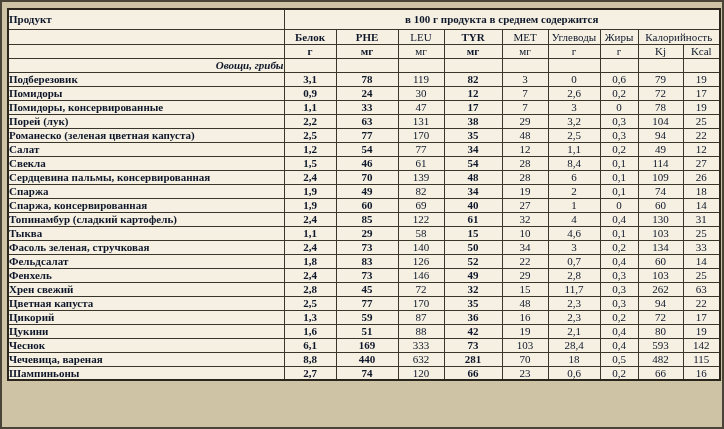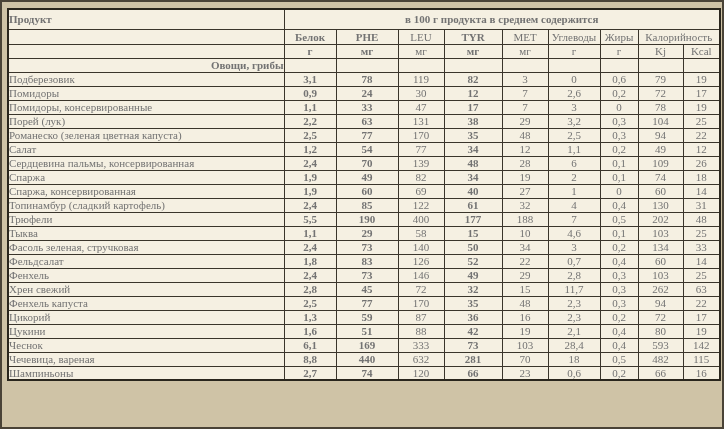--- a/index.html
+++ b/index.html
@@ -15,21 +15,21 @@
     background: #cfc3a6;
     padding: 6px 5px;
     overflow: hidden;
   }
   table.nutri {
     width: 712px;
     border-collapse: collapse;
     table-layout: fixed;
     border: 2px solid #2a261d;
     background: #f5f0e2;
-    color: #737373;
+    color: #0f172a;
   }
   table.nutri th, table.nutri td {
     border: 1px solid #3a352b;
     font-size: 11px;
     line-height: 12px;
     padding: 0;
     overflow: hidden;
     white-space: nowrap;
     vertical-align: middle;
   }
@@ -43,30 +43,31 @@
     padding-left: 9px;
     font-weight: bold;
     font-size: 11.5px;
   }
   th.group-h { font-weight: bold; font-size: 11.5px; margin-left: 41px; }
   th.b, td.b { font-weight: bold; }
   
   tr.section-row { height: 14px; }
   td.section {
     font-weight: bold;
+    font-style: italic;
     text-align: right;
     padding-right: 8px;
     margin-left: 32px;
   }
   
   tbody tr { height: 14px; }
   td.pname {
     text-align: left;
     padding-left: 6px;
-    font-weight: normal;
+    font-weight: bold;
   }
   td.num { text-align: center; }
 </style>
 </head>
 <body>
 
 <div class="frame">
   <table class="nutri">
     <colgroup>
       <col style="width:276px">
@@ -188,20 +189,32 @@
           <td class="num b">54</td>
           <td class="num">77</td>
           <td class="num b">34</td>
           <td class="num">12</td>
           <td class="num">1,1</td>
           <td class="num">0,2</td>
           <td class="num">49</td>
           <td class="num">12</td>
         </tr>
         <tr>
+          <td class="pname">Свекла</td>
+          <td class="num b">1,5</td>
+          <td class="num b">46</td>
+          <td class="num">61</td>
+          <td class="num b">54</td>
+          <td class="num">28</td>
+          <td class="num">8,4</td>
+          <td class="num">0,1</td>
+          <td class="num">114</td>
+          <td class="num">27</td>
+        </tr>
+        <tr>
           <td class="pname">Сердцевина пальмы, консервированная</td>
           <td class="num b">2,4</td>
           <td class="num b">70</td>
           <td class="num">139</td>
           <td class="num b">48</td>
           <td class="num">28</td>
           <td class="num">6</td>
           <td class="num">0,1</td>
           <td class="num">109</td>
           <td class="num">26</td>
@@ -236,32 +249,20 @@
           <td class="num b">85</td>
           <td class="num">122</td>
           <td class="num b">61</td>
           <td class="num">32</td>
           <td class="num">4</td>
           <td class="num">0,4</td>
           <td class="num">130</td>
           <td class="num">31</td>
         </tr>
         <tr>
-          <td class="pname">Трюфели</td>
-          <td class="num b">5,5</td>
-          <td class="num b">190</td>
-          <td class="num">400</td>
-          <td class="num b">177</td>
-          <td class="num">188</td>
-          <td class="num">7</td>
-          <td class="num">0,5</td>
-          <td class="num">202</td>
-          <td class="num">48</td>
-        </tr>
-        <tr>
           <td class="pname">Тыква</td>
           <td class="num b">1,1</td>
           <td class="num b">29</td>
           <td class="num">58</td>
           <td class="num b">15</td>
           <td class="num">10</td>
           <td class="num">4,6</td>
           <td class="num">0,1</td>
           <td class="num">103</td>
           <td class="num">25</td>
@@ -308,21 +309,21 @@
           <td class="num b">45</td>
           <td class="num">72</td>
           <td class="num b">32</td>
           <td class="num">15</td>
           <td class="num">11,7</td>
           <td class="num">0,3</td>
           <td class="num">262</td>
           <td class="num">63</td>
         </tr>
         <tr>
-          <td class="pname">Фенхель капуста</td>
+          <td class="pname">Цветная капуста</td>
           <td class="num b">2,5</td>
           <td class="num b">77</td>
           <td class="num">170</td>
           <td class="num b">35</td>
           <td class="num">48</td>
           <td class="num">2,3</td>
           <td class="num">0,3</td>
           <td class="num">94</td>
           <td class="num">22</td>
         </tr>

